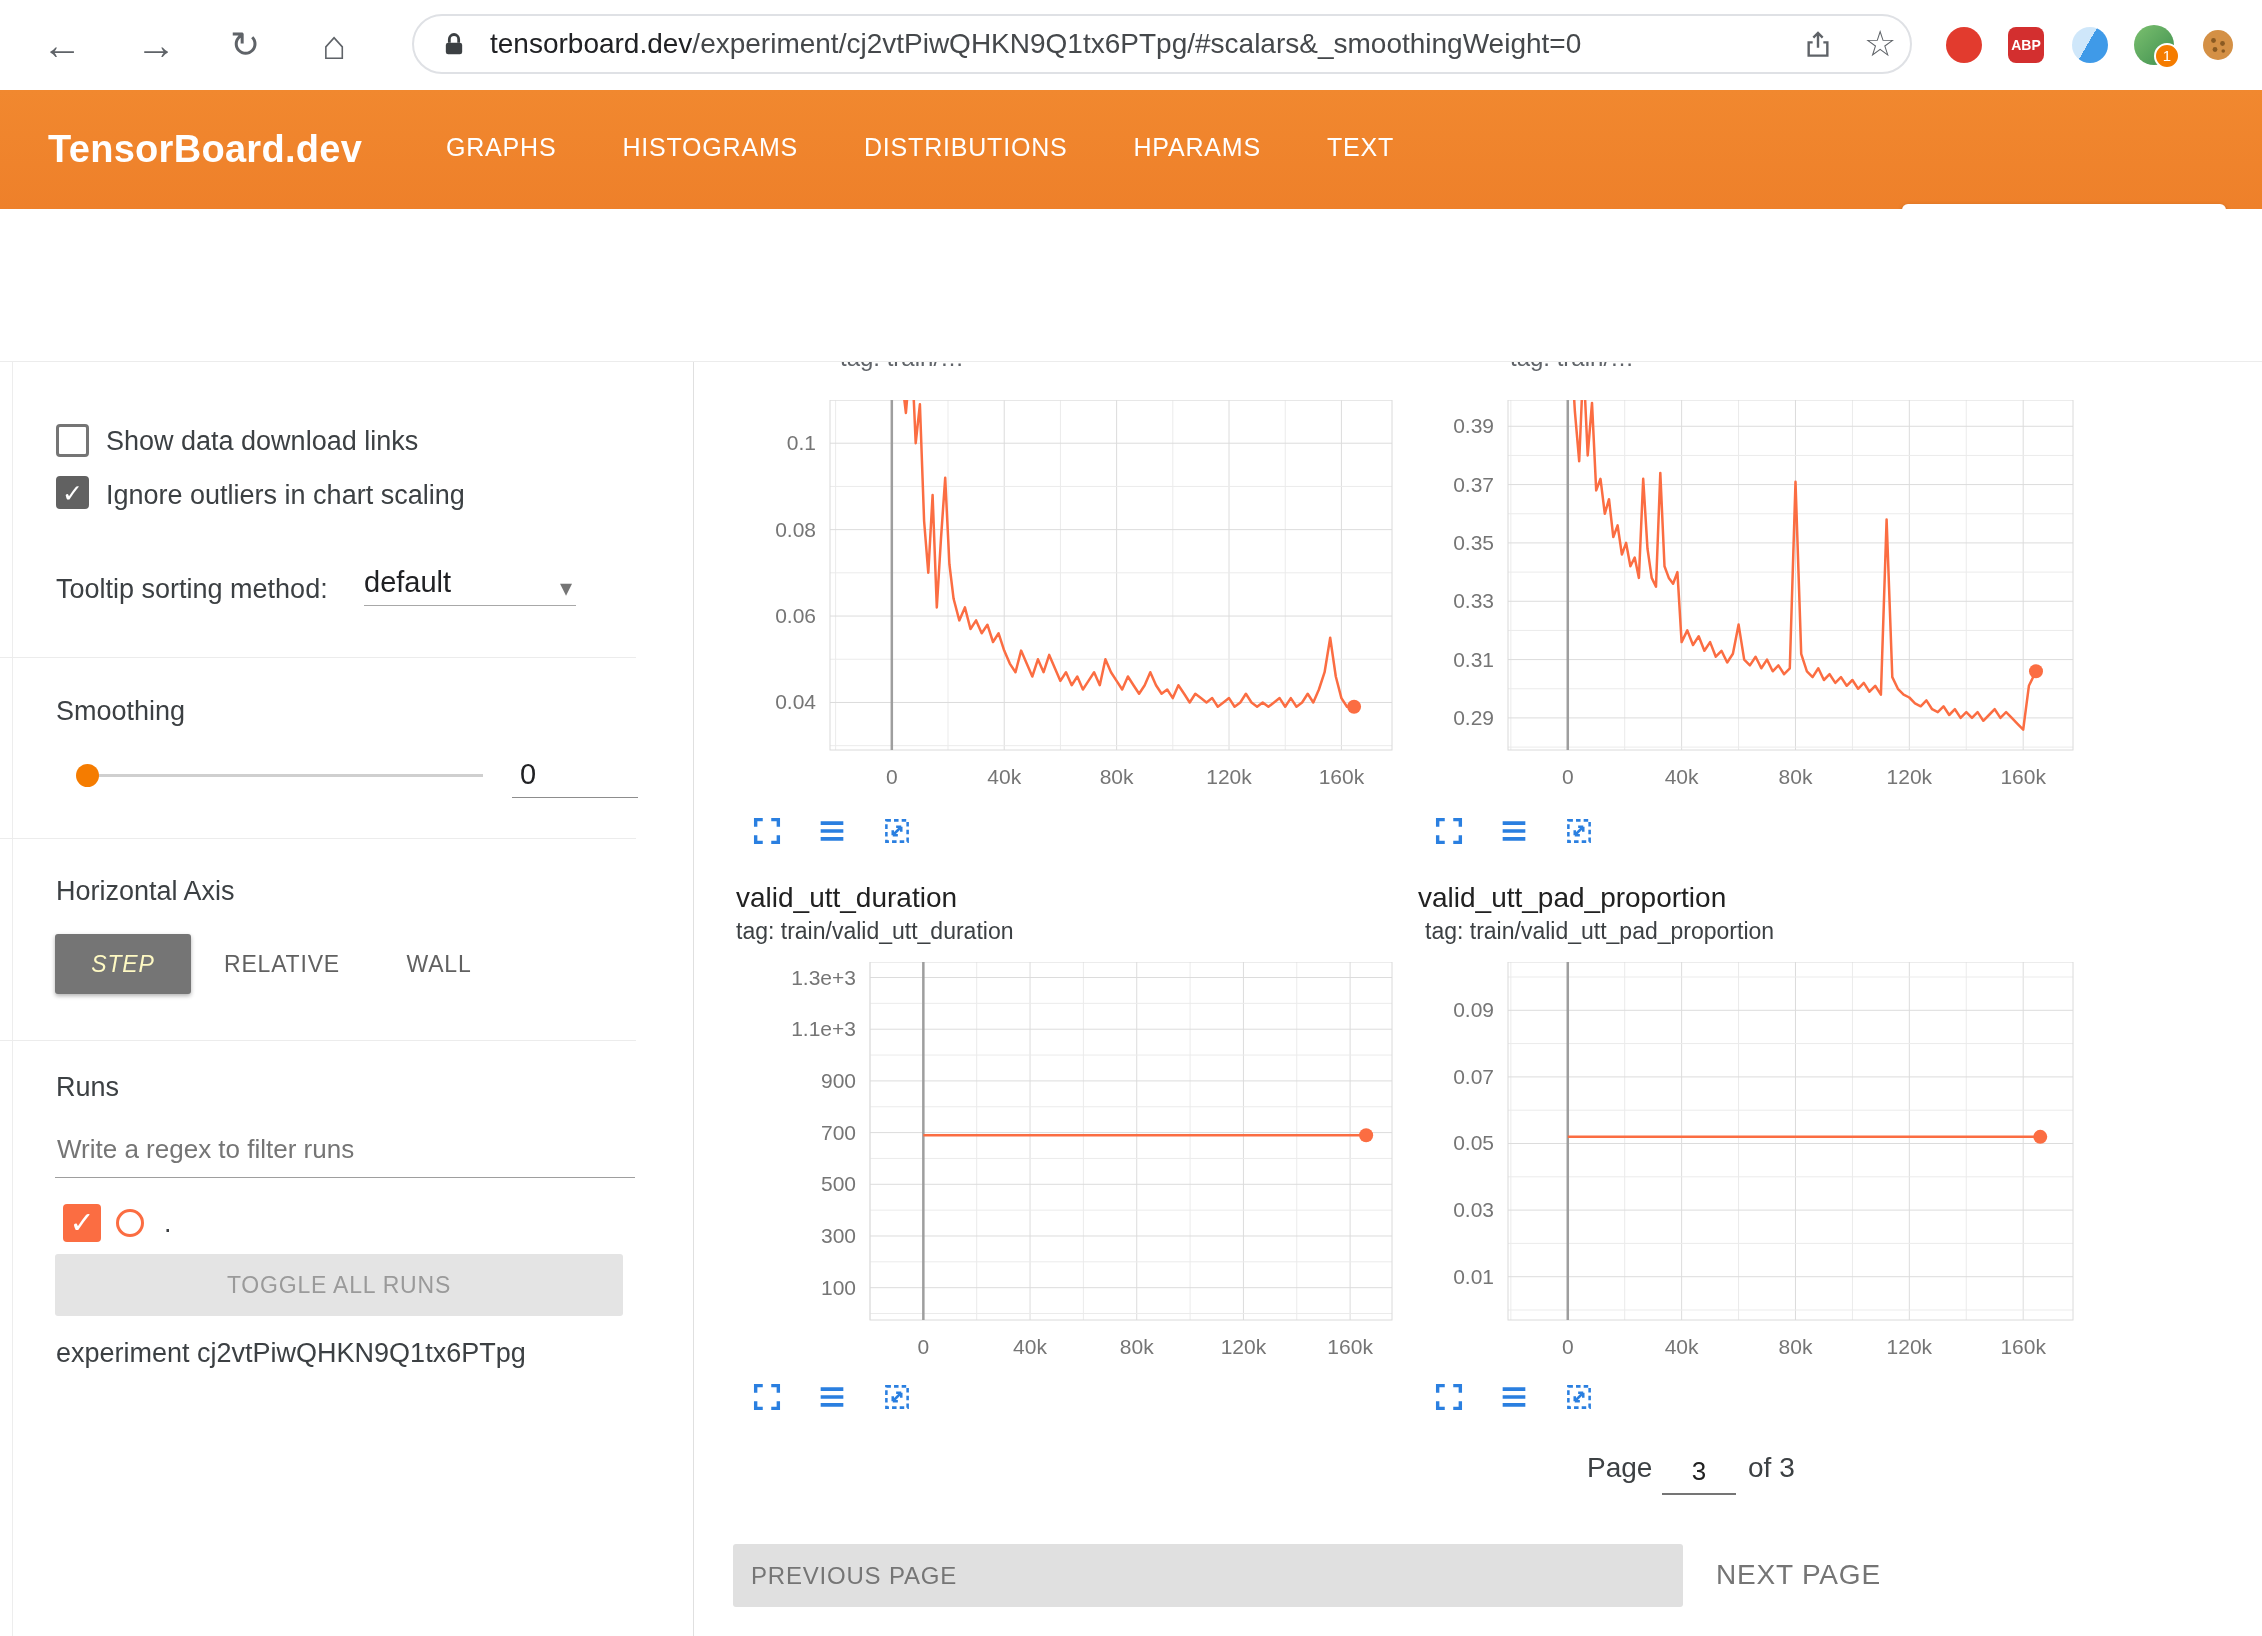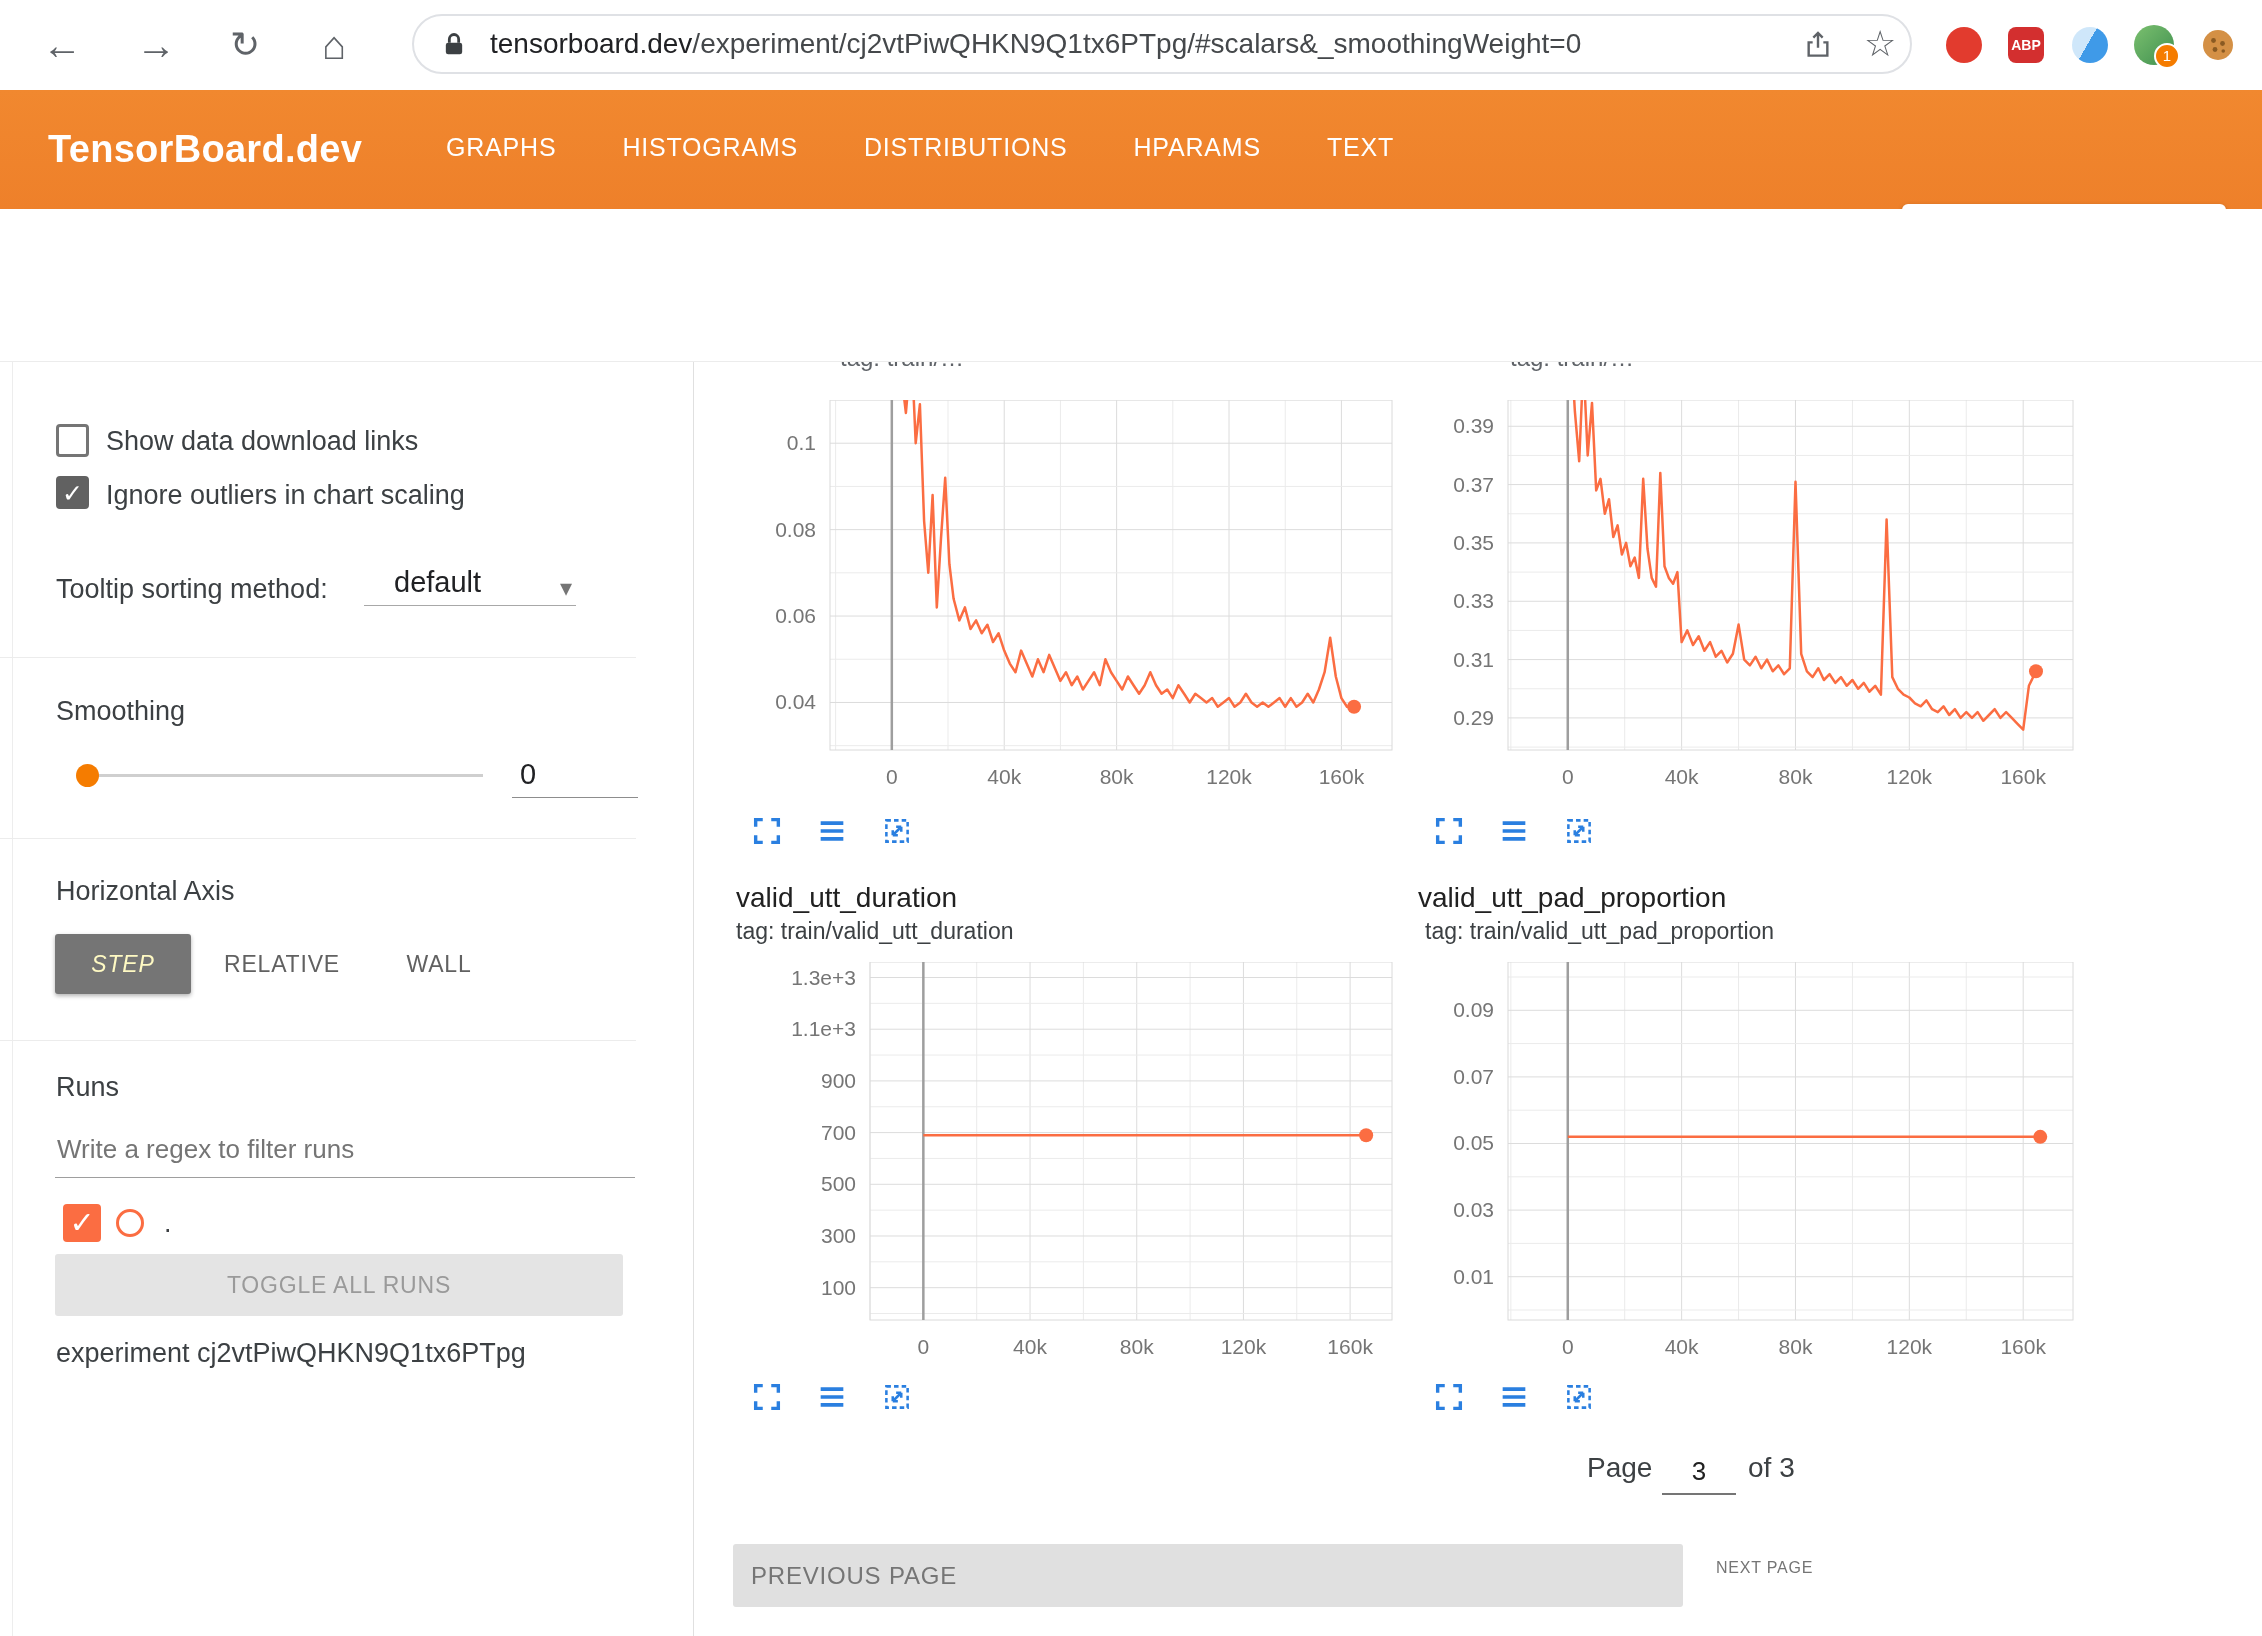--- a/index.html
+++ b/index.html
@@ -24,21 +24,21 @@
   #crea{position:absolute;left:2210px;top:248px;font-size:30px;font-style:italic;color:#3c4043;white-space:nowrap;}
   #exptitle{position:absolute;left:45px;top:308px;font-size:27px;color:#5f6368;}
   
   #sidebar{position:absolute;left:0;top:362px;width:694px;height:1274px;background:#fff;border-right:1px solid #e0e0e0;box-sizing:border-box;}
   .sb-label{position:absolute;font-size:27px;color:#3c4043;}
   .cbox{position:absolute;width:33px;height:33px;border:3px solid #757575;border-radius:4px;box-sizing:border-box;background:#fff;cursor:pointer;text-align:center;}
   .cbox.checked{background:#616161;border-color:#616161;}
   .cbox .ck{color:#fff;font-size:25px;line-height:28px;display:block;}
   .divider{position:absolute;left:0;width:636px;height:1px;background:#ececec;}
   #dropdown{position:absolute;left:364px;top:204px;width:212px;border-bottom:1px solid #a8a8a8;padding-bottom:6px;cursor:pointer;}
-  #dropdown .val{font-size:29px;color:#202124;margin-left:30px;}
+  #dropdown .val{font-size:29px;color:#202124;}
   #dropdown .arrow{position:absolute;right:4px;top:8px;color:#757575;font-size:24px;}
   #slider-track{position:absolute;left:87px;top:412px;width:396px;height:3px;background:#cfcfcf;cursor:pointer;}
   #slider-thumb{position:absolute;left:76px;top:402px;width:23px;height:23px;border-radius:50%;background:#f57c00;cursor:pointer;}
   #smooth-input{position:absolute;left:512px;top:392px;width:118px;border:none;border-bottom:1px solid #8d8d8d;font-size:29px;color:#202124;padding:4px 0 6px 8px;outline:none;font-family:inherit;background:transparent;}
   #axisgroup{position:absolute;left:55px;top:572px;height:60px;display:flex;}
   .axisbtn{border:none;background:transparent;color:#616161;font-size:23px;letter-spacing:.8px;cursor:pointer;font-family:inherit;border-radius:3px;}
   .axisbtn.active{background:#757575;color:#fef9c3;box-shadow:0 2px 4px rgba(0,0,0,.3);font-style:italic;}
   #regex-input{position:absolute;left:55px;top:766px;width:578px;border:none;border-bottom:1px solid #9e9e9e;font-size:26px;color:#202124;padding:6px 0 12px 2px;outline:none;font-family:inherit;background:transparent;}
   #regex-input::placeholder{color:#757575;}
   #runbox{position:absolute;left:63px;top:842px;width:38px;height:38px;border-radius:4px;background:#fb6d42;text-align:center;cursor:pointer;}
@@ -50,21 +50,21 @@
   #main{position:absolute;left:694px;top:362px;width:1568px;height:1274px;background:#fff;overflow:hidden;}
   .chart-svg{position:absolute;}
   .chart-svg text{font-family:"Liberation Sans",sans-serif;}
   .sliver{position:absolute;top:0;height:30px;width:520px;overflow:hidden;}
   .sliver span{display:block;margin-top:-18px;font-size:24px;color:#5f6368;}
   .c-title{position:absolute;font-size:28px;color:#212121;}
   .c-tag{position:absolute;font-size:23px;color:#3c4043;}
   .tbtn{position:absolute;width:34px;height:34px;color:#2a7fe0;cursor:pointer;}
   .tbtn svg{width:100%;height:100%;}
   #prevpage{position:absolute;left:39px;top:1182px;width:950px;height:63px;background:#e0e0e0;border:none;border-radius:3px;color:#757575;font-size:24px;letter-spacing:.8px;text-align:left;padding-left:18px;cursor:pointer;font-family:inherit;}
-  #nextpage{position:absolute;left:1016px;top:1196px;background:none;border:none;color:#757575;font-size:16px;letter-spacing:.8px;cursor:pointer;font-family:inherit;}
+  #nextpage{position:absolute;left:1016px;top:1196px;background:none;border:none;color:#757575;font-size:28px;letter-spacing:.8px;cursor:pointer;font-family:inherit;}
   .pg-text{position:absolute;font-size:28px;color:#3c4043;}
   #pageinput{position:absolute;left:968px;top:1092px;width:74px;border:none;border-bottom:2px solid #757575;font-size:26px;color:#212121;text-align:center;padding:2px 0 6px 0;outline:none;font-family:inherit;background:transparent;}
 </style>
 </head>
 <body>
 
 <div id="app">
 
   <div id="browser">
     <span class="nav-glyph" style="left:42px;">←</span>

